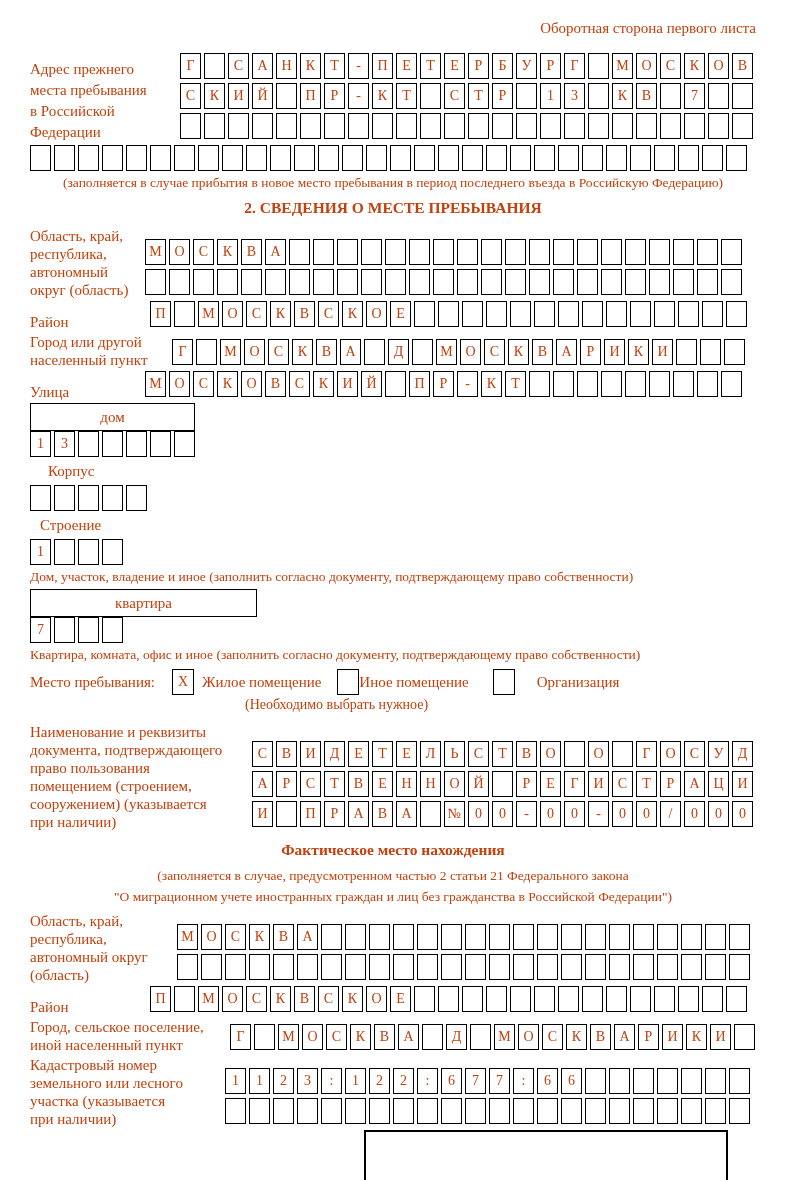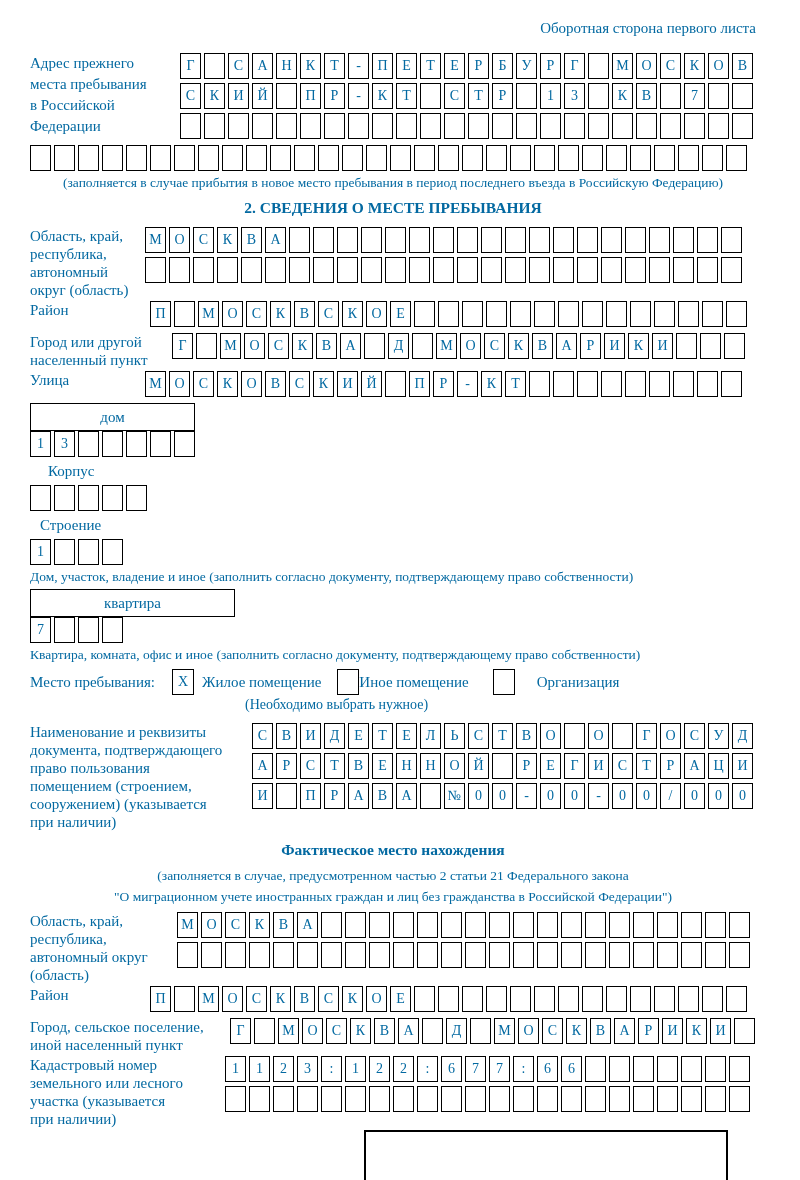--- a/index.html
+++ b/index.html
@@ -1,24 +1,24 @@
 <!DOCTYPE html>
 <html><head>
 <meta charset="utf-8">
 <style>
   html,body{margin:0;padding:0;background:#fff;}
   .page{
     width:800px;height:1180px;box-sizing:border-box;
     padding:14px 44px 0 30px;
-    background:#fff;color:#0369a1;
+    background:#fff;color:#c2410c;
     font-family:"Liberation Serif",serif;
     position:relative;overflow:hidden;
   }
   .header-note{text-align:right;font-size:15px;margin:6px 0 16px;}
-  .flexrow{display:flex;align-items:flex-start;}
+  .flexrow{display:flex;align-items:flex-end;}
   .block{margin-bottom:2px;}
   .label{font-size:15px;line-height:18px;white-space:pre-line;flex:0 0 auto;}
   .label-tall{line-height:21px;}
   .w150{flex:0 0 150px;} .w115{flex:0 0 115px;} .w120{flex:0 0 120px;}
   .w142{flex:0 0 142px;} .w222{flex:0 0 222px;} .w147{flex:0 0 147px;}
   .w200{flex:0 0 200px;} .w195{flex:0 0 195px;} .w138{flex:0 0 138px;}
   .cellrow{display:flex;margin-bottom:4px;flex:0 0 auto;}
   .cell{
     box-sizing:border-box;width:21px;height:26px;border:1.6px solid #000;
     margin-right:3px;display:flex;align-items:center;justify-content:center;
@@ -357,21 +357,21 @@
     <div class="cellrow" style="margin-bottom:0;">
         <span class="cell">1</span>
         <span class="cell"></span>
         <span class="cell"></span>
         <span class="cell"></span>
       </div>
   </div>
   <div class="caption">Дом, участок, владение и иное (заполнить согласно документу, подтверждающему право собственности)</div>
 
   <div class="dom-row">
-    <div class="bigbox" style="width:205px;margin-right:5px;">квартира</div>
+    <div class="bigbox" style="width:227px;margin-right:5px;">квартира</div>
     <div class="cellrow" style="margin-bottom:0;">
         <span class="cell">7</span>
         <span class="cell"></span>
         <span class="cell"></span>
         <span class="cell"></span>
       </div>
   </div>
   <div class="caption">Квартира, комната, офис и иное (заполнить согласно документу, подтверждающему право собственности)</div>
 
   <div class="mesto-row">

